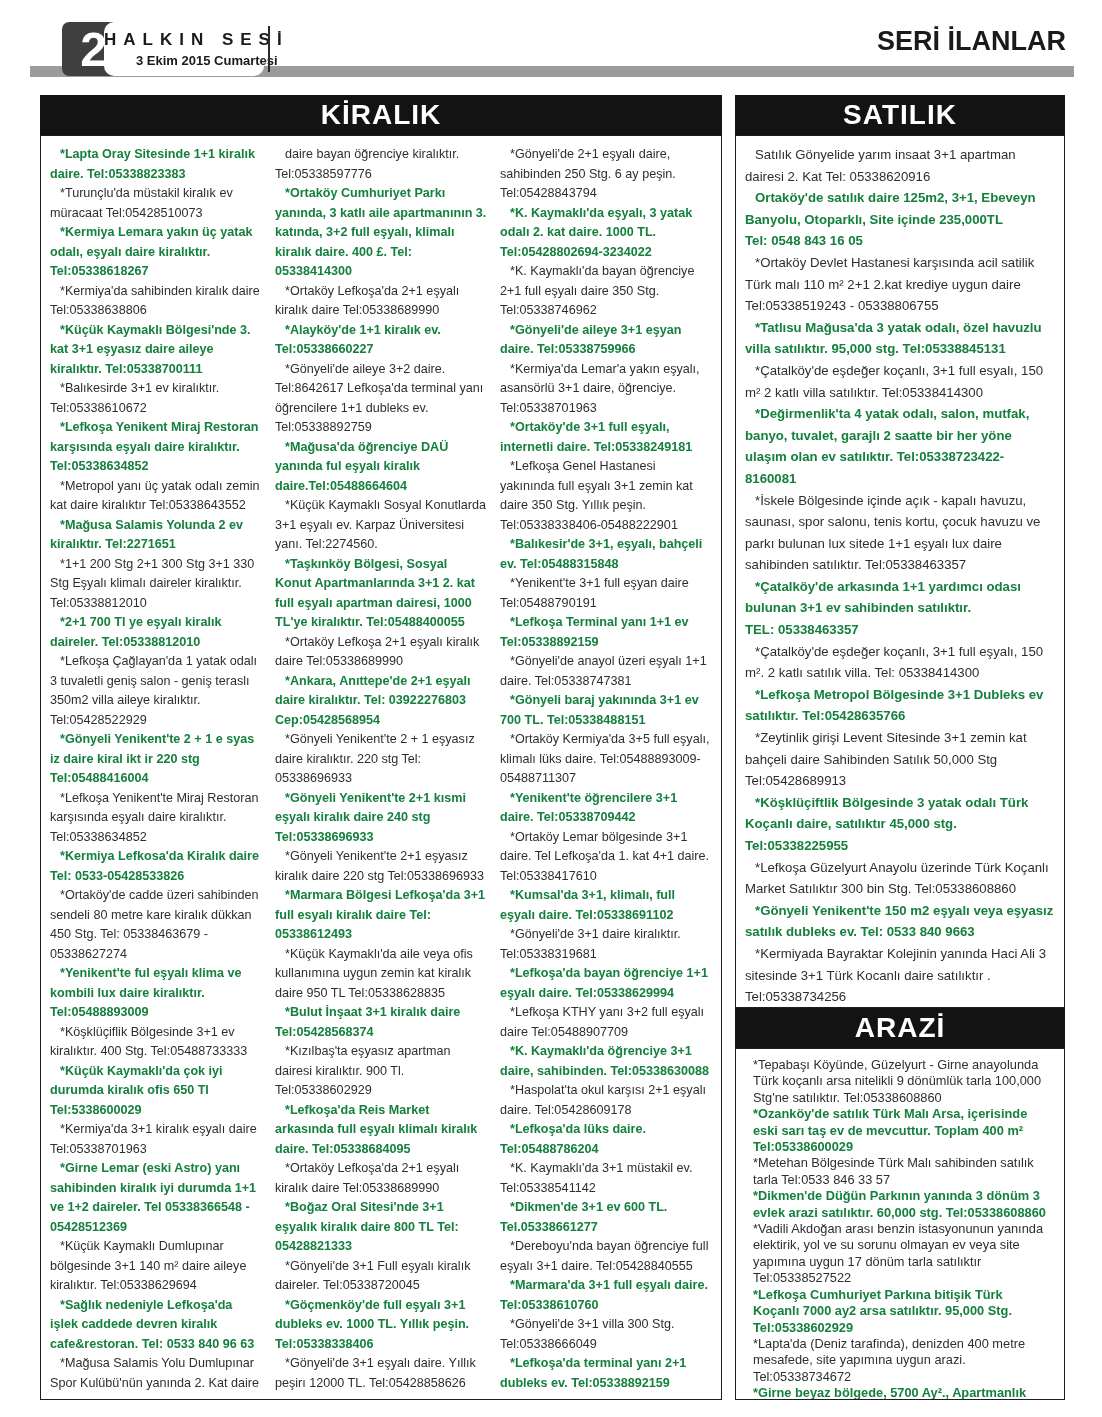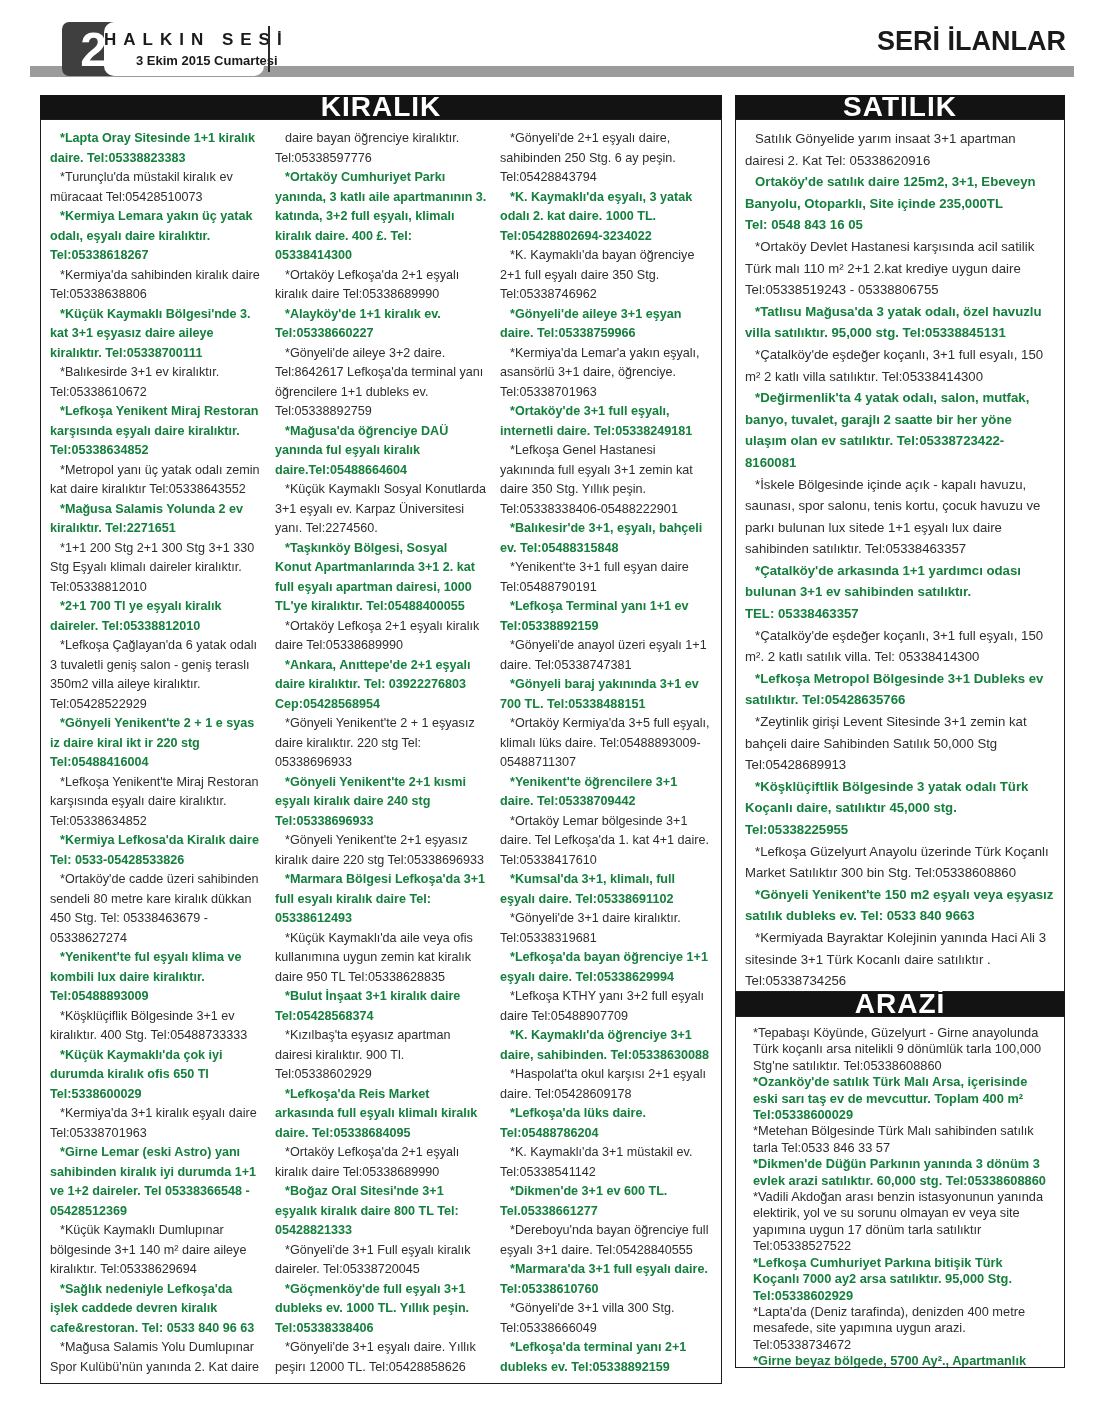--- a/index.html
+++ b/index.html
@@ -11,21 +11,21 @@
         border-radius:8px 30px 30px 8px;color:#fff;font-size:48px;font-weight:bold;
         display:flex;align-items:center;justify-content:center;letter-spacing:-2px;margin-left:32px;}
   .paper-box{position:absolute;left:104px;top:22px;width:160px;height:54px;background:#fff;
         border-radius:10px;text-align:center;padding-top:8px;box-sizing:border-box;}
   .paper-name{font-size:17px;font-weight:bold;letter-spacing:7px;color:#1a1a1a;white-space:nowrap;}
   .paper-date{font-size:13px;font-weight:bold;color:#1a1a1a;margin-top:3px;white-space:nowrap;padding-left:32px;}
   .masthead-divider{position:absolute;left:268px;top:26px;width:2px;height:46px;background:#2a2a2a;}
   .series-title{position:absolute;right:36px;top:26px;font-size:27px;font-weight:bold;
         color:#1a1a1a;letter-spacing:0px;white-space:nowrap;}
   
-  .section-header{background:#131313;color:#fff;height:24px;display:flex;align-items:center;
+  .section-header{background:#131313;color:#fff;height:40px;display:flex;align-items:center;
         justify-content:center;font-size:28px;font-weight:bold;letter-spacing:1px;}
   .ads-box{border:1px solid #1d1d1d;background:#fff;box-sizing:border-box;overflow:hidden;}
   .kiralik-section{position:absolute;left:40px;top:95px;width:682px;}
   .kiralik-box{height:1265px;display:flex;gap:13px;padding:9px 9px;}
   .ad-col{width:216px;overflow:hidden;}
   .right-rail{position:absolute;left:735px;top:95px;width:330px;}
   .satilik-box{height:873px;padding:8px 9px;}
   .arazi-box{height:352px;padding:8px 17px;}
   
   .ad{margin:0;color:#2e2e2e;white-space:pre-line;text-indent:10px;}
@@ -62,21 +62,21 @@
           <p class="ad">*Turunçlu'da müstakil kiralık ev müracaat Tel:05428510073</p>
           <p class="ad bold">*Kermiya Lemara yakın üç yatak odalı, eşyalı daire kiralıktır. Tel:05338618267</p>
           <p class="ad">*Kermiya'da sahibinden kiralık daire Tel:05338638806</p>
           <p class="ad bold">*Küçük Kaymaklı Bölgesi'nde 3. kat 3+1 eşyasız daire aileye kiralıktır. Tel:05338700111</p>
           <p class="ad">*Balıkesirde 3+1 ev kiralıktır. Tel:05338610672</p>
           <p class="ad bold">*Lefkoşa Yenikent Miraj Restoran karşısında eşyalı daire kiralıktır. Tel:05338634852</p>
           <p class="ad">*Metropol yanı üç yatak odalı zemin kat daire kiralıktır Tel:05338643552</p>
           <p class="ad bold">*Mağusa Salamis Yolunda 2 ev kiralıktır. Tel:2271651</p>
           <p class="ad">*1+1 200 Stg 2+1 300 Stg 3+1 330 Stg Eşyalı klimalı daireler kiralıktır. Tel:05338812010</p>
           <p class="ad bold">*2+1 700 Tl ye eşyalı kiralık daireler. Tel:05338812010</p>
-          <p class="ad">*Lefkoşa Çağlayan'da 6 yatak odalı 3 tuvaletli geniş salon - geniş teraslı 350m2 villa aileye kiralıktır. Tel:05428522929</p>
+          <p class="ad">*Lefkoşa Çağlayan'da 1 yatak odalı 3 tuvaletli geniş salon - geniş teraslı 350m2 villa aileye kiralıktır. Tel:05428522929</p>
           <p class="ad bold">*Gönyeli Yenikent'te 2 + 1 e syas iz daire kiral ikt ir 220 stg Tel:05488416004</p>
           <p class="ad">*Lefkoşa Yenikent'te Miraj Restoran karşısında eşyalı daire kiralıktır. Tel:05338634852</p>
           <p class="ad bold">*Kermiya Lefkosa'da Kiralık daire Tel: 0533-05428533826</p>
           <p class="ad">*Ortaköy'de cadde üzeri sahibinden sendeli 80 metre kare kiralık dükkan 450 Stg. Tel: 05338463679 - 05338627274</p>
           <p class="ad bold">*Yenikent'te ful eşyalı klima ve kombili lux daire kiralıktır. Tel:05488893009</p>
           <p class="ad">*Köşklüçiflik Bölgesinde 3+1 ev kiralıktır. 400 Stg. Tel:05488733333</p>
           <p class="ad bold">*Küçük Kaymaklı'da çok iyi durumda kiralık ofis 650 Tl Tel:5338600029</p>
           <p class="ad">*Kermiya'da 3+1 kiralık eşyalı daire Tel:05338701963</p>
           <p class="ad bold">*Girne Lemar (eski Astro) yanı sahibinden kiralık iyi durumda 1+1 ve 1+2 daireler. Tel 05338366548 - 05428512369</p>
           <p class="ad">*Küçük Kaymaklı Dumlupınar bölgesinde 3+1 140 m² daire aileye kiralıktır. Tel:05338629694</p>

